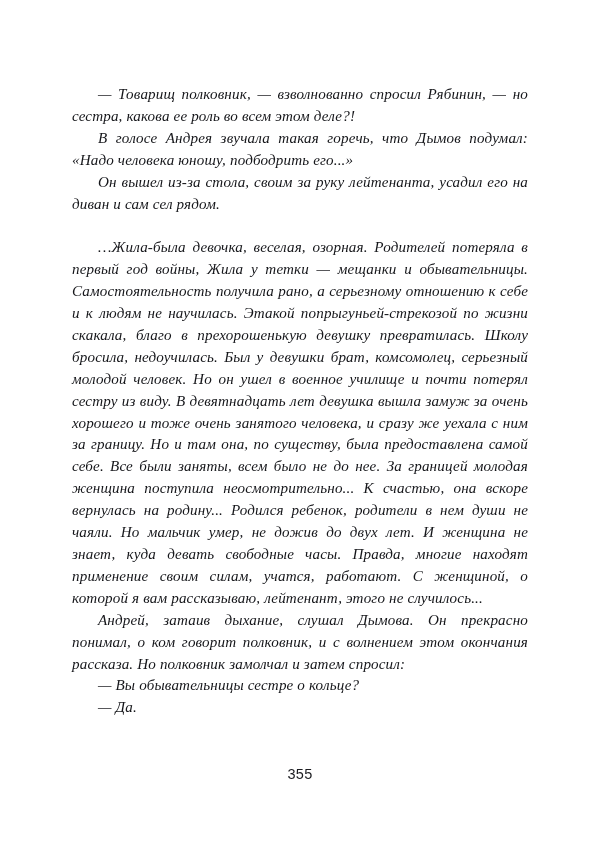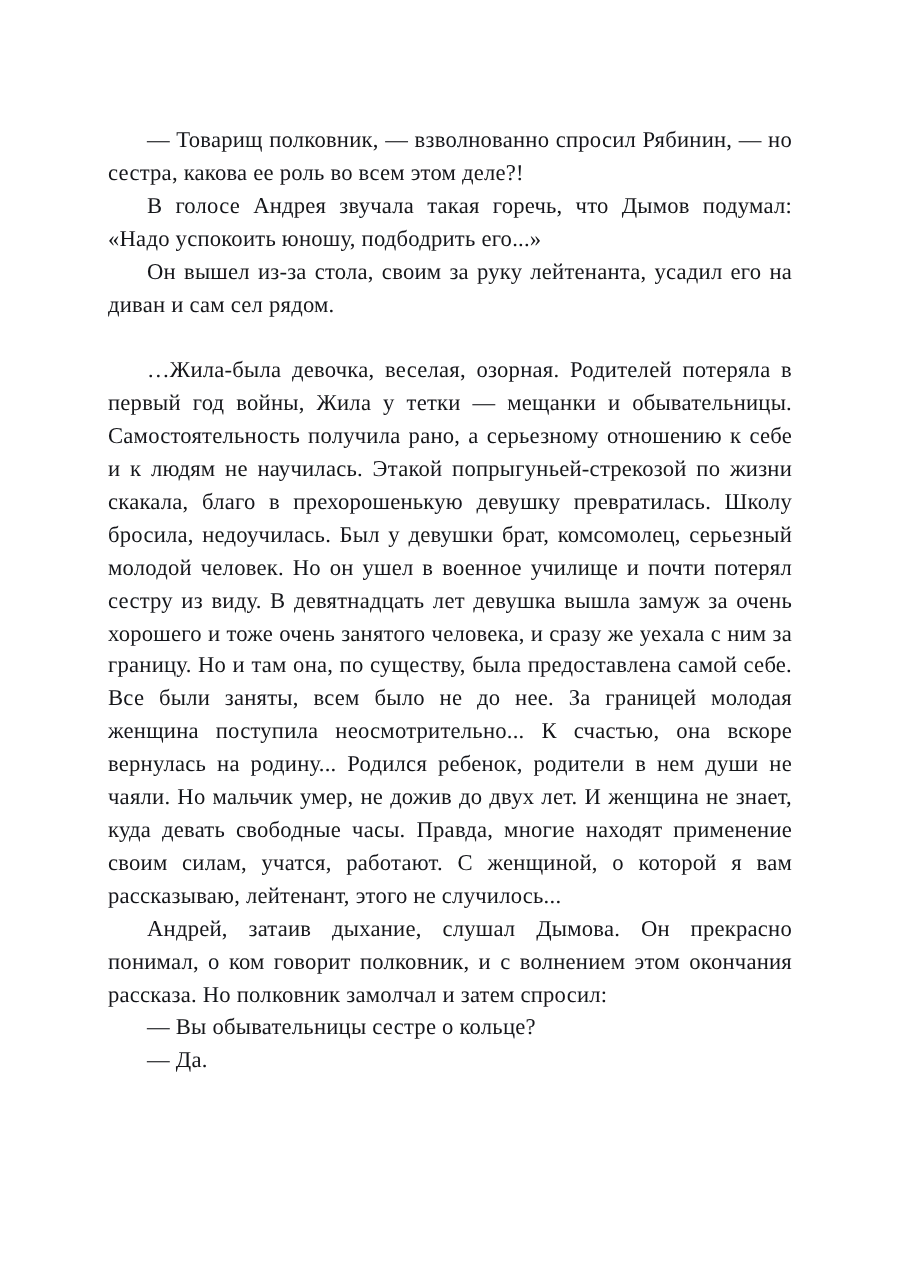--- a/index.html
+++ b/index.html
@@ -23,20 +23,21 @@
     height: 852px;
     background: #ffffff;
     box-sizing: border-box;
   }
 
   .text-block {
     position: absolute;
     left: 72px;
     top: 84px;
     width: 456px;
+    font-style: italic;
   }
 
   .para {
     margin: 0;
     text-align: justify;
     text-justify: inter-word;
     font-size: 15.1px;
     line-height: 21.9px;
     text-indent: 26px;
     hyphens: none;
@@ -71,29 +72,30 @@
 </style>
 </head>
 <body>
 
 <div class="page">
 
   <div class="text-block">
 
     <p class="para">— Товарищ полковник, — взволнованно спросил Рябинин, — но сестра, какова ее роль во всем этом деле?!</p>
 
-    <p class="para">В голосе Андрея звучала такая горечь, что Дымов подумал: «Надо успокоить юношу, подбодрить его...»</p>
+    <p class="para">В голосе Андрея звучала такая горечь, что Дымов подумал: «Надо человека юношу, подбодрить его...»</p>
 
     <p class="para">Он вышел из-за стола, своим за руку лейтенанта, усадил его на диван и сам сел рядом.</p>
 
 
     <p class="para gap-before">…Жила-была девочка, веселая, озорная. Родителей потеряла в первый год войны, Жила у тетки — мещанки и обывательницы. Самостоятельность получила рано, а серьезному отношению к себе и к людям не научилась. Этакой попрыгуньей-стрекозой по жизни скакала, благо в прехорошенькую девушку превратилась. Школу бросила, недоучилась. Был у девушки брат, комсомолец, серьезный молодой человек. Но он ушел в военное училище и почти потерял сестру из виду. В девятнадцать лет девушка вышла замуж за очень хорошего и тоже очень занятого человека, и сразу же уехала с ним за границу. Но и там она, по существу, была предоставлена самой себе. Все были заняты, всем было не до нее. За границей молодая женщина поступила неосмотрительно... К счастью, она вскоре вернулась на родину... Родился ребенок, родители в нем души не чаяли. Но мальчик умер, не дожив до двух лет. И женщина не знает, куда девать свободные часы. Правда, многие находят применение своим силам, учатся, работают. С женщиной, о которой я вам рассказываю, лейтенант, этого не случилось...</p>
 
     <p class="para">Андрей, затаив дыхание, слушал Дымова. Он прекрасно понимал, о ком говорит полковник, и с волнением этом окончания рассказа. Но полковник замолчал и затем спросил:</p>
 
     <p class="para short">— Вы обывательницы сестре о кольце?</p>
 
     <p class="para short">— Да.</p>
 
   </div>
 
+  <div class="page-number">355</div>
 
 </div>
 
 </body></html>

